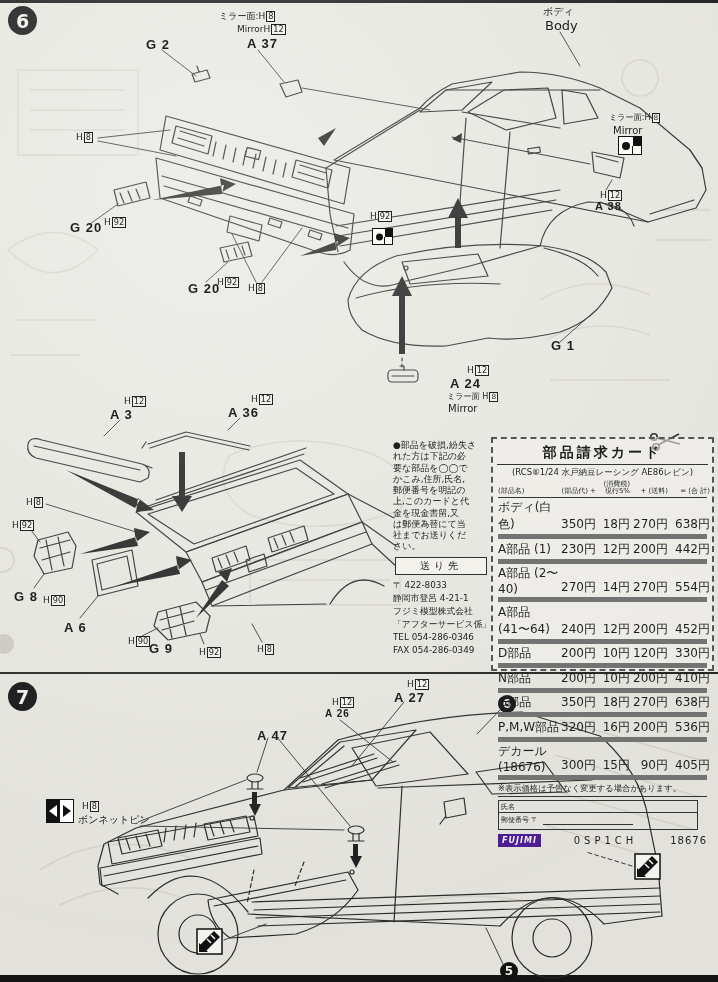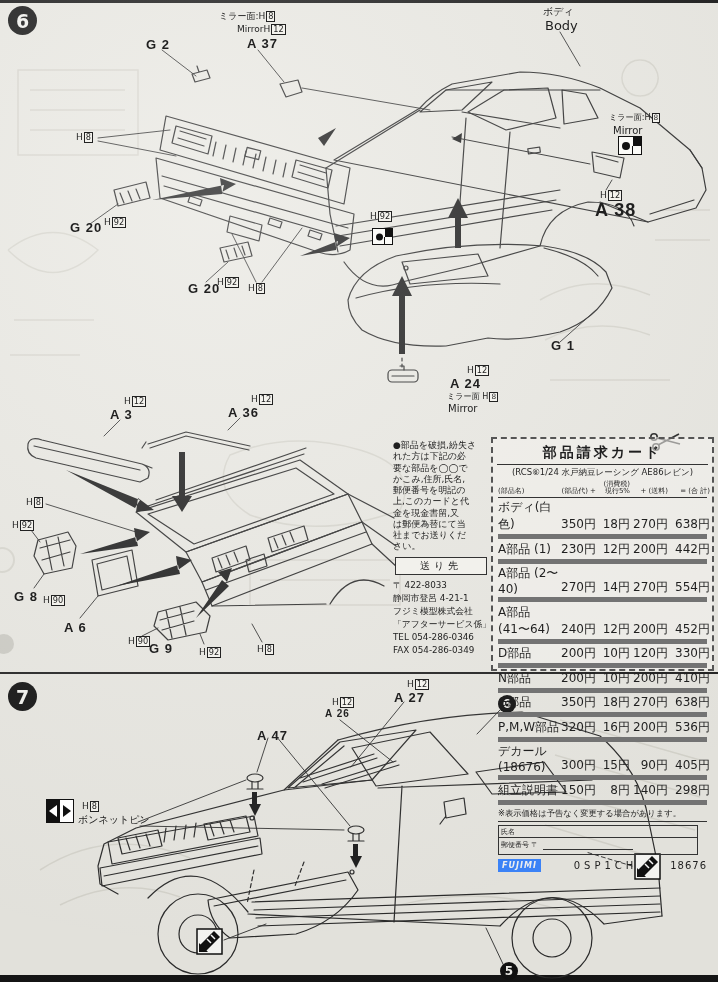--- a/index.html
+++ b/index.html
@@ -31,21 +31,21 @@
   .tr.body{border-bottom:5px solid #737373;padding:1.5px 0 1px 0;font-size:12px;}
   .tr .num{text-align:right;}
   .taxcell{text-align:right;line-height:1.05;}
   .note{margin:3px 5px 0 5px;font-size:8.3px;border-bottom:1px solid #333;padding-bottom:2px;}
   .formbox{margin:3px 14px 0 5px;border:1px solid #333;height:28px;position:relative;font-size:7px;}
   .formbox .fname{position:absolute;left:2px;top:1px;}
   .formbox .l1{position:absolute;left:0;top:11px;width:100%;border-top:1px solid #333;}
   .formbox .fpostal{position:absolute;left:2px;top:14px;}
   .formbox .pline{position:absolute;left:44px;top:23px;width:90px;border-top:1px solid #333;}
   .cfooter{margin:4px 5px 0 5px;display:flex;align-items:center;}
-  .logo{background:#3b82f6;color:#eee;font-weight:bold;font-style:italic;font-size:8px;
+  .logo{background:#4c1d95;color:#eee;font-weight:bold;font-style:italic;font-size:8px;
         padding:2px 4px;letter-spacing:1px;}
   .ccode{flex:1;text-align:center;font-size:10px;letter-spacing:4px;}
   .ckit{font-size:10px;letter-spacing:1px;}
   
   .service{position:absolute;left:393px;top:440px;width:96px;z-index:5;font-size:9px;}
   .service .para{white-space:pre-line;line-height:1.25;}
   .sendto{border:1px solid #333;text-align:center;font-size:10px;letter-spacing:4px;
         margin:4px 2px 4px 2px;padding:1px 0;background:#f2f1ec;}
   .addr div{font-size:8.8px;line-height:1.5;white-space:nowrap;}
   
@@ -297,21 +297,21 @@
       <span class="ann part" style="left: 146px; top: 38px; font-size: 13px;">G 2</span>
       <span class="ann code" style="left: 219px; top: 11px; font-size: 10px;"><i>ミラー面:H</i><b>8</b></span>
       <span class="ann code" style="left: 237px; top: 24px; font-size: 10px;"><i>MirrorH</i><b>12</b></span>
       <span class="ann part" style="left: 247px; top: 37px; font-size: 13px;">A 37</span>
       <span class="ann code" style="left: 76px; top: 132px; font-size: 10px;"><i>H</i><b>8</b></span>
       <span class="ann" style="left: 543px; top: 7px; font-size: 10px;">ボディ</span>
       <span class="ann" style="left: 545px; top: 19px; font-size: 13px;">Body</span>
       <span class="ann code" style="left: 609px; top: 113px; font-size: 9px;"><i>ミラー面:H</i><b>8</b></span>
       <span class="ann" style="left: 613px; top: 126px; font-size: 10px;">Mirror</span>
       <span class="ann code" style="left: 600px; top: 190px; font-size: 10px;"><i>H</i><b>12</b></span>
-      <span class="ann part" style="left: 595px; top: 201px; font-size: 18px;">A 38</span>
+      <span class="ann part" style="left: 595px; top: 201px; font-size: 11px;">A 38</span>
       <span class="ann part" style="left: 70px; top: 221px; font-size: 13px;">G 20</span>
       <span class="ann code" style="left: 104px; top: 217px; font-size: 10px;"><i>H</i><b>92</b></span>
       <span class="ann code" style="left: 370px; top: 211px; font-size: 10px;"><i>H</i><b>92</b></span>
       <span class="ann part" style="left: 188px; top: 282px; font-size: 13px;">G 20</span>
       <span class="ann code" style="left: 217px; top: 277px; font-size: 10px;"><i>H</i><b>92</b></span>
       <span class="ann code" style="left: 248px; top: 283px; font-size: 10px;"><i>H</i><b>8</b></span>
       <span class="ann part" style="left: 551px; top: 339px; font-size: 13px;">G 1</span>
       <span class="ann code" style="left: 467px; top: 365px; font-size: 10px;"><i>H</i><b>12</b></span>
       <span class="ann part" style="left: 450px; top: 377px; font-size: 13px;">A 24</span>
       <span class="ann code" style="left: 447px; top: 392px; font-size: 9px;"><i>ミラー面 H</i><b>8</b></span>
@@ -408,27 +408,20 @@
             <span class="num">200円</span>
             <span class="num">536円</span>
           </div>
           <div class="tr body">
             <span class="">デカール(18676)</span>
             <span class="num">300円</span>
             <span class="num">15円</span>
             <span class="num">90円</span>
             <span class="num">405円</span>
           </div>
-          <div class="tr body">
-            <span class="">組立説明書</span>
-            <span class="num">150円</span>
-            <span class="num">8円</span>
-            <span class="num">140円</span>
-            <span class="num">298円</span>
-          </div>
         </div>
     </div>
     <div class="note">※表示価格は予告なく変更する場合があります。</div>
     <div class="formbox">
       <span class="fname">氏名</span>
       <span class="l1"></span>
       <span class="fpostal">郵便番号 〒</span>
       <span class="pline"></span>
     </div>
     <div class="cfooter">

